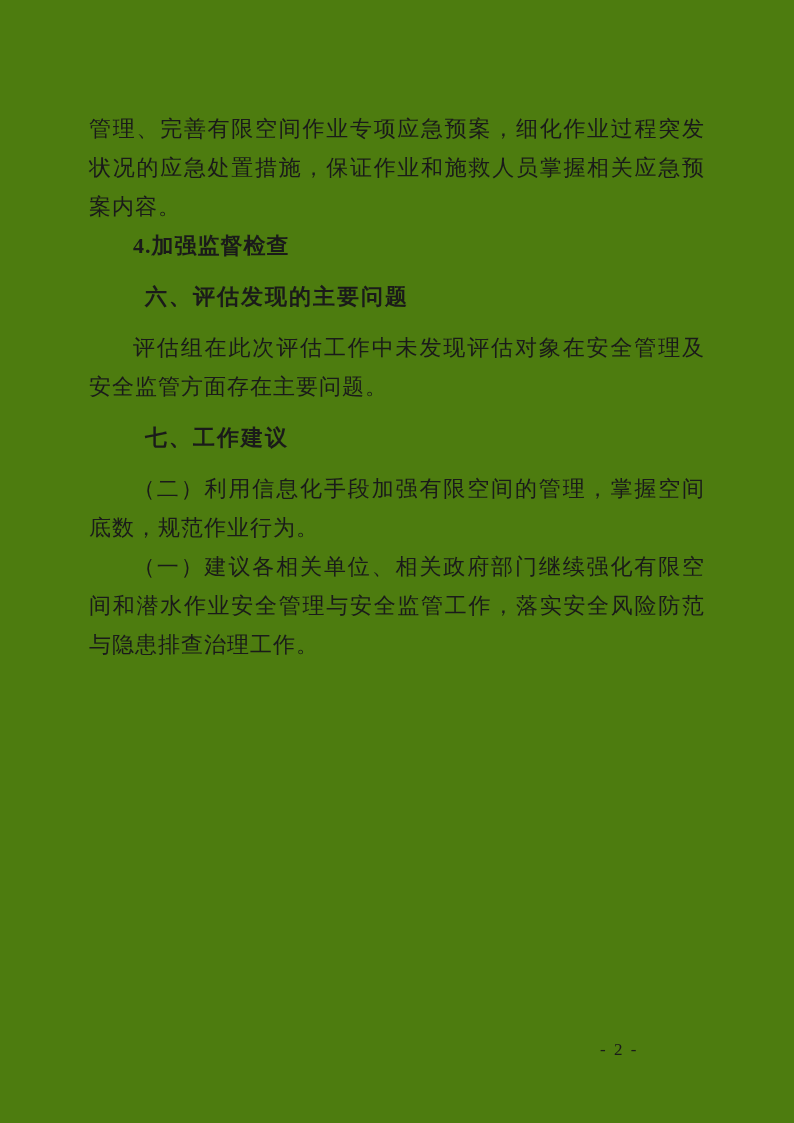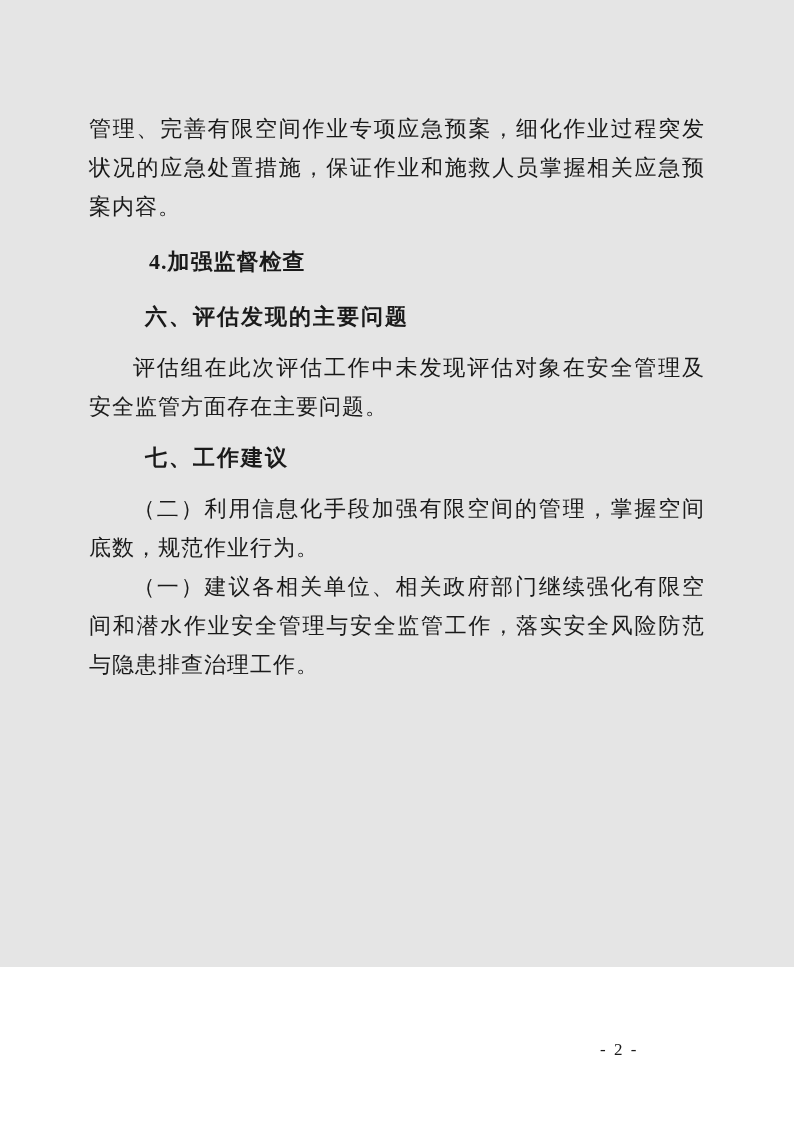--- a/index.html
+++ b/index.html
@@ -12,43 +12,43 @@
     height: 1123px;
     position: relative;
     overflow: hidden;
     font-family: "Liberation Serif", "DejaVu Serif", serif;
     color: #1a1a1a;
   }
   .page {
     position: absolute;
     left: 0; top: 0;
     width: 794px;
-    height: 967px;
-    background: #e5e5e5;
+    height: 1123px;
+    background: #4d7c0f;
   }
   .content {
     position: absolute;
     left: 89px;
     top: 109px;
     width: 616px;
     font-size: 22px;
     line-height: 39px;
     letter-spacing: 1px;
     text-align: justify;
     text-justify: inter-ideograph;
   }
   .para {
     margin: 0;
     text-indent: 2em;
   }
   .para.continuation {
     text-indent: 0;
   }
   .h-sub {
-    margin: 16px;
+    margin: 0;
     text-indent: 2em;
     font-weight: bold;
     font-family: "Liberation Serif", "DejaVu Serif", serif;
     font-size: 22px;
     line-height: 39px;
   }
   .h-main {
     margin: 12px;
     text-indent: 2em;
     font-weight: bold;

